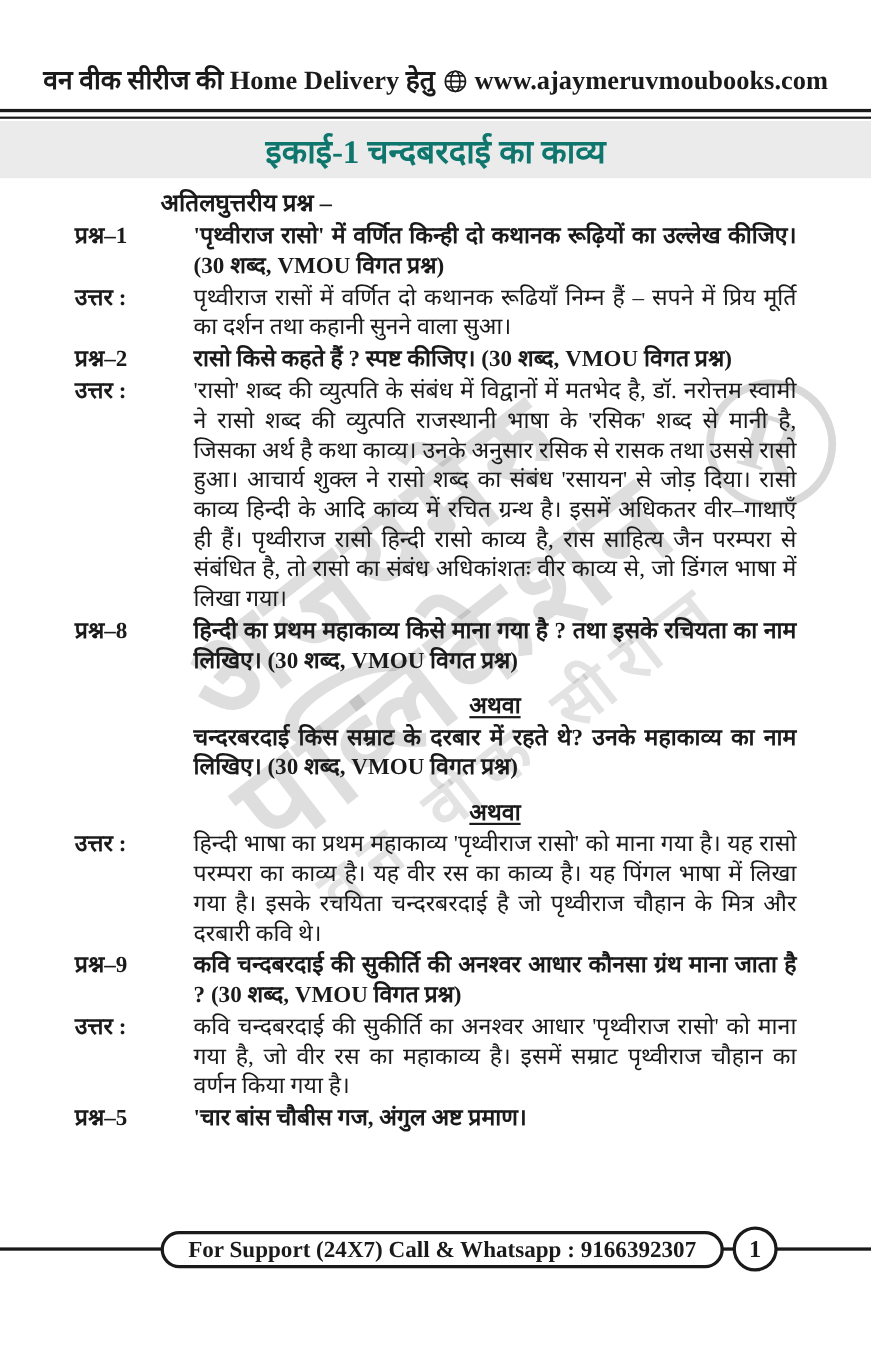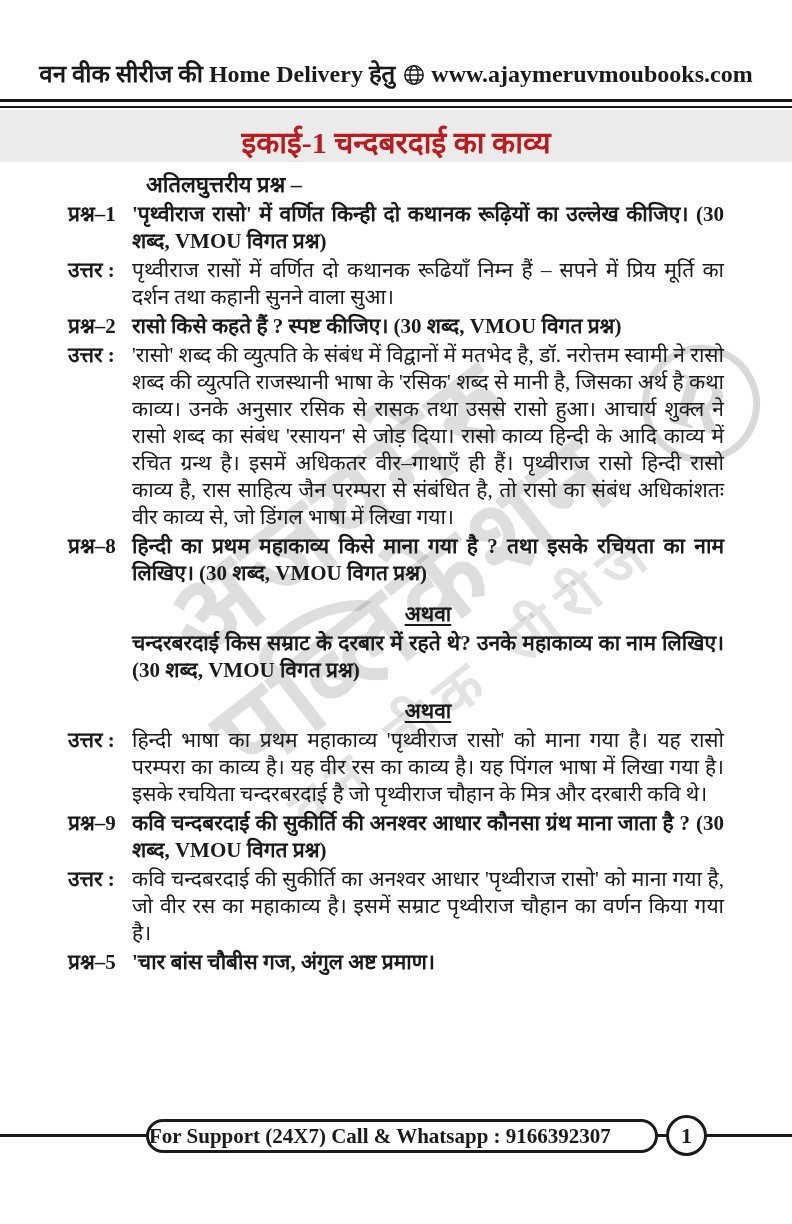--- a/index.html
+++ b/index.html
@@ -19,22 +19,22 @@
   }
   
   .double-rule{
     position:absolute;top:99px;left:0;width:792px;height:9px;
     border-top:3px solid #1a1a1a;border-bottom:2px solid #1a1a1a;
     box-sizing:border-box;
   }
   
   .title-band{
     position:absolute;top:110px;left:0;width:792px;height:52px;
-    background:#ebebeb;display:flex;align-items:flex-end;justify-content:center;
-    font-size:30px;font-weight:bold;color:#b91c1c;
+    background:#ebebeb;display:flex;align-items:center;justify-content:center;
+    font-size:30px;font-weight:bold;color:#0f766e;
   }
   
   .watermark{
     position:absolute;top:430px;left:-40px;width:880px;
     transform:rotate(-38deg);text-align:center;
     pointer-events:none;z-index:0;
   }
   .wm-line1{
     font-size:112px;font-weight:bold;letter-spacing:8px;
     color:rgba(128,128,128,0.26);line-height:120px;
@@ -51,38 +51,38 @@
     transform:rotate(16deg);box-sizing:border-box;z-index:0;
   }
   
   .content{
     position:absolute;top:171px;left:68px;width:656px;
     font-size:21px;line-height:27px;z-index:1;
   }
   .section-heading{
     font-weight:bold;font-size:22px;margin:0 0 3px 78px;
   }
-  .row{display:flex;margin-bottom:2px;}
+  .row{display:flex;margin-bottom:2px;gap:44px;}
   .row .label{flex:0 0 64px;font-weight:bold;white-space:nowrap;}
   .row .text{flex:1;text-align:justify;}
   .row-question .text{font-weight:bold;}
   .row-or .text{
     text-align:center;font-weight:bold;text-decoration:underline;
     text-underline-offset:3px;
     margin-top:12px;
   }
   
   .footer-line{
     position:absolute;top:1134px;left:0;width:792px;height:3px;
     background:#1a1a1a;z-index:1;
   }
   .footer-pill{
     position:absolute;top:1119px;left:146px;width:512px;height:34px;
     background:#fff;border:3px solid #1a1a1a;border-radius:18px;
-    box-sizing:border-box;display:flex;align-items:center;justify-content:flex-start;
+    box-sizing:border-box;display:flex;align-items:center;justify-content:center;
     font-weight:bold;font-size:21px;z-index:2;
   }
   .page-circle{
     position:absolute;top:1115px;left:666px;width:41px;height:41px;
     background:#fff;border:3px solid #1a1a1a;border-radius:50%;
     box-sizing:border-box;display:flex;align-items:center;justify-content:center;
     font-weight:bold;font-size:22px;z-index:2;
   }
 </style>
 </head>

